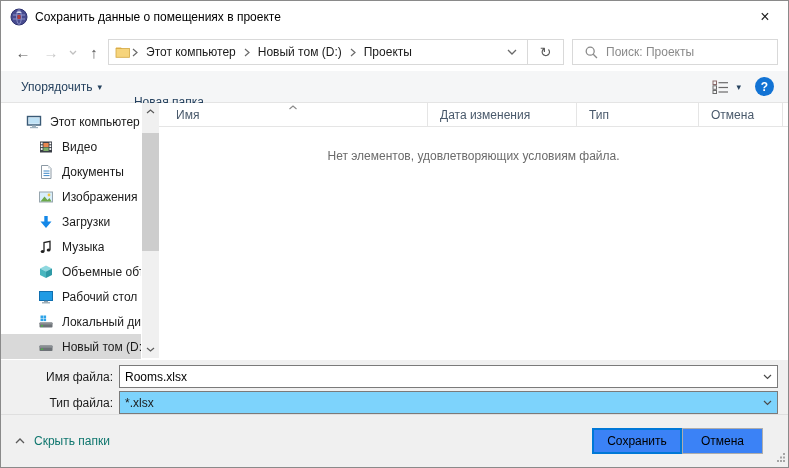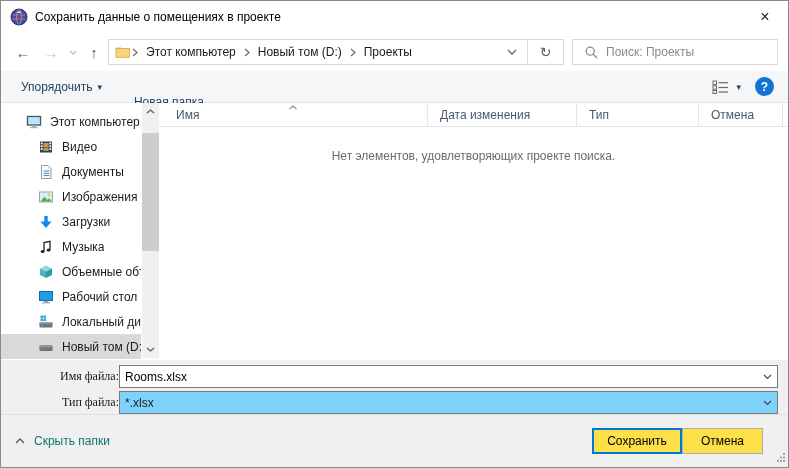--- a/index.html
+++ b/index.html
@@ -57,31 +57,31 @@
   .main { flex:1 1 auto; position:relative; min-width:0; }
   .col-headers { height:24px; display:flex; border-bottom:1px solid #e5e5e5; }
   .col-header { display:flex; align-items:center; padding-left:12px; color:#49596b; border-right:1px solid #e5e5e5; position:relative; cursor:default; }
   .col-header.first { padding-left:17px; }
   .sort-indicator { position:absolute; top:0px; left:50%; transform:translateX(-50%); line-height:6px; }
   .empty-msg { margin-top:22px; text-align:center; color:#6b6b6b; }
 
   
   .strip { height:54px; background:#f0f0f0; flex:0 0 auto; padding-top:5px; }
   .field-row { display:flex; align-items:center; height:23px; margin-bottom:3px; }
-  .field-label { width:118px; text-align:right; padding-right:0; color:#1b1b1b; flex:0 0 auto;font-family:Liberation Serif, serif; }
+  .field-label { width:118px; text-align:right; padding-right:6px; color:#1b1b1b; flex:0 0 auto; }
   .combo { flex:1; height:23px; margin-right:10px; border:1px solid #7a7a7a; background:#fff; display:flex; align-items:center; position:relative; }
   .combo input { border:none; outline:none; flex:1; font-family:inherit; font-size:12px; padding:0 20px 0 5px; background:transparent; }
   .combo.gray { background:#7dd3fc; }
   .combo .combo-text { padding-left:5px; }
   .combo-arrow { position:absolute; right:5px; top:8px; display:inline-flex; }
 
   
   .footer { height:53px; background:#f0f0f0; border-top:1px solid #dfdfdf; display:flex; align-items:center; padding:0 25px 0 10px; position:relative; flex:0 0 auto; }
   .hide-folders { border:none; background:transparent; display:flex; align-items:center; gap:9px; font-family:inherit; font-size:12px; color:#0f766e; cursor:pointer; padding:4px; }
-  .btn { height:26px; font-family:inherit; font-size:12px; color:#000; background:#fde047; cursor:pointer; }
+  .btn { height:26px; font-family:inherit; font-size:12px; color:#000; background:#3b82f6; cursor:pointer; }
   .btn-save { margin-left:auto; width:90px; border:2px solid #0078d7; }
   .btn-cancel { width:81px; border:1px solid #adadad; }
   .resize-grip { position:absolute; right:2px; bottom:2px; }
 </style>
 </head>
 <body>
 
 <div class="window">
 
   <div class="titlebar">
@@ -319,21 +319,21 @@
           <div class="col-header" style="width: 149px;">
             <span>Дата изменения</span>
           </div>
           <div class="col-header" style="width: 122px;">
             <span>Тип</span>
           </div>
           <div class="col-header" style="width: 84px;">
             <span>Отмена</span>
           </div>
         </div>
-      <div class="empty-msg">Нет элементов, удовлетворяющих проекте поиска.</div>
+      <div class="empty-msg">Нет элементов, удовлетворяющих условиям файла.</div>
     </div>
   </div>
 
   <div class="strip">
     <div class="field-row">
       <span class="field-label">Имя файла:</span>
       <div class="combo">
         <input type="text" value="Rooms.xlsx" style="">
         <span class="combo-arrow">
           <svg width="9" height="6" viewBox="0 0 9 6">

